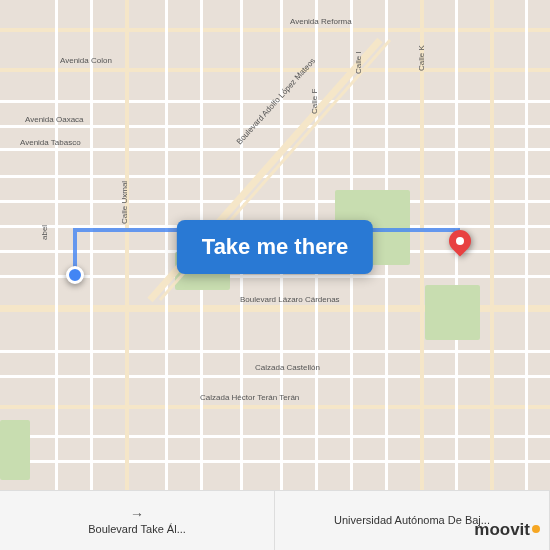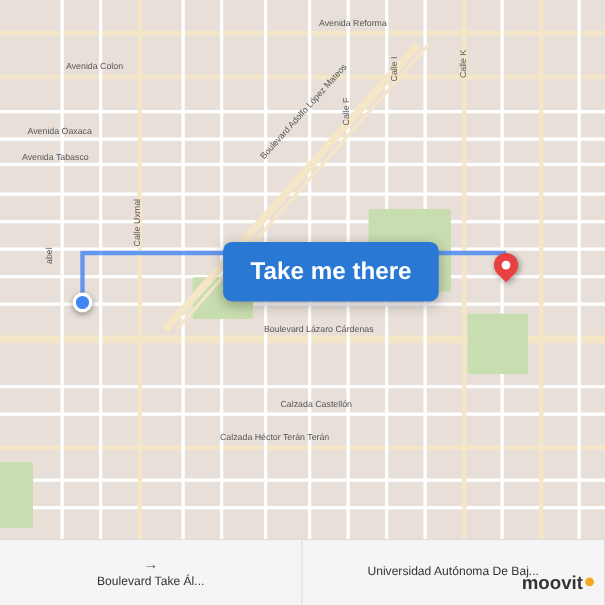--- a/index.html
+++ b/index.html
@@ -105,21 +105,20 @@
       color: #fff;
       border: none;
       border-radius: 8px;
       padding: 14px 25px;
       font-size: 22px;
       font-weight: 600;
       cursor: pointer;
       z-index: 30;
       box-shadow: 0 3px 12px rgba(0,0,0,0.3);
       white-space: nowrap;
-      margin-left: 26px;
     }
 
     
     .map-attribution {
       position: absolute;
       bottom: 2px;
       left: 4px;
       font-size: 9px;
       color: #555;
       z-index: 25;

